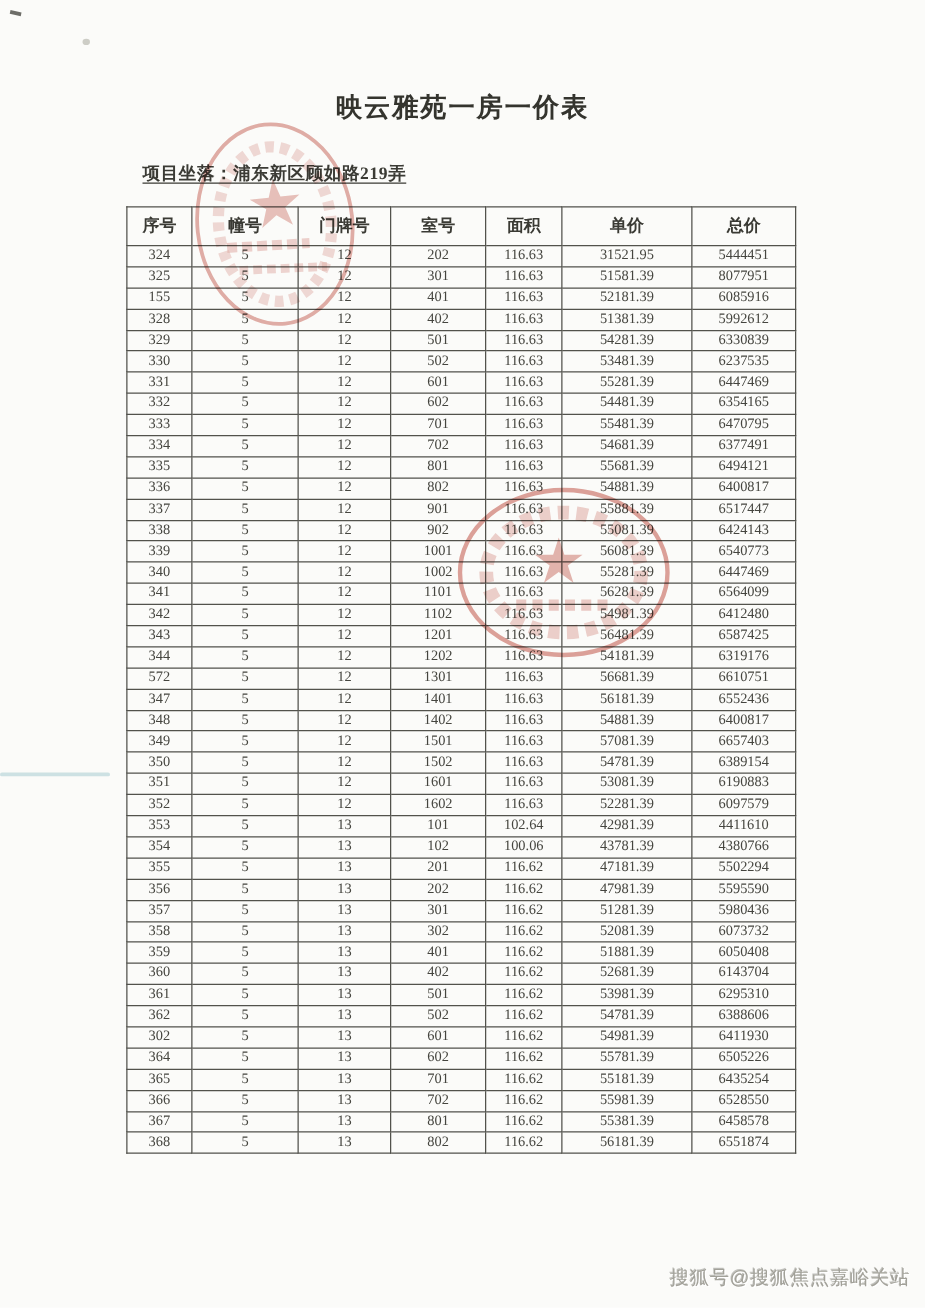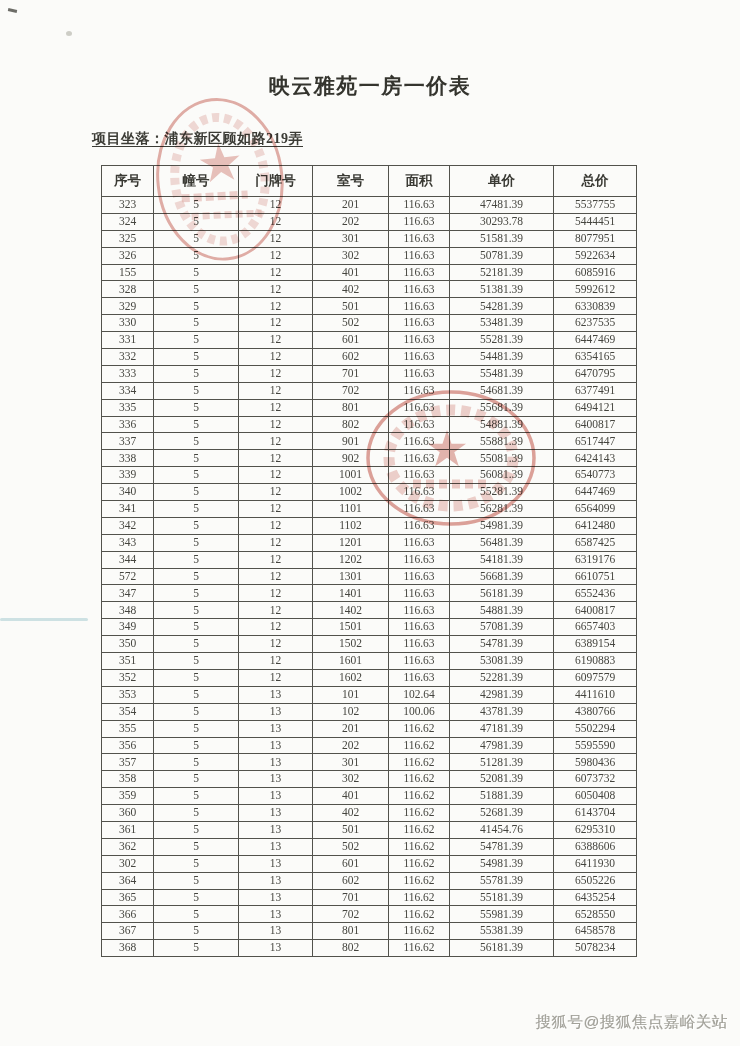--- a/index.html
+++ b/index.html
@@ -17,21 +17,21 @@
     font-family:"Liberation Serif","DejaVu Serif",serif;
     position:relative;overflow:hidden;
   }
   .page{position:absolute;inset:0;}
   .title{
     position:absolute;left:0;right:0;top:72px;margin:0;
     text-align:center;font-size:21px;font-weight:bold;
     letter-spacing:1.5px;color:#34342e;
   }
   .location{
-    position:absolute;left:92px;top:130px;
+    position:absolute;left:114px;top:130px;
     font-size:14px;font-weight:bold;color:#3b3b35;
     text-decoration:underline;text-underline-offset:3px;
     letter-spacing:.5px;
   }
   table.price-table{
     position:absolute;left:101px;top:165px;width:535px;
     border-collapse:collapse;table-layout:fixed;
     color:var(--text);
   }
   .price-table th,.price-table td{
@@ -92,54 +92,36 @@
           <th>幢号</th>
           <th>门牌号</th>
           <th>室号</th>
           <th>面积</th>
           <th>单价</th>
           <th>总价</th>
         </tr>
     </thead>
     <tbody>
         <tr>
-          <td>323</td>
-          <td>5</td>
-          <td>12</td>
-          <td>201</td>
-          <td>116.63</td>
-          <td>47481.39</td>
-          <td>5537755</td>
-        </tr>
-        <tr>
           <td>324</td>
           <td>5</td>
           <td>12</td>
           <td>202</td>
           <td>116.63</td>
-          <td>30293.78</td>
+          <td>31521.95</td>
           <td>5444451</td>
         </tr>
         <tr>
           <td>325</td>
           <td>5</td>
           <td>12</td>
           <td>301</td>
           <td>116.63</td>
           <td>51581.39</td>
           <td>8077951</td>
-        </tr>
-        <tr>
-          <td>326</td>
-          <td>5</td>
-          <td>12</td>
-          <td>302</td>
-          <td>116.63</td>
-          <td>50781.39</td>
-          <td>5922634</td>
         </tr>
         <tr>
           <td>155</td>
           <td>5</td>
           <td>12</td>
           <td>401</td>
           <td>116.63</td>
           <td>52181.39</td>
           <td>6085916</td>
         </tr>
@@ -430,21 +412,21 @@
           <td>116.62</td>
           <td>52681.39</td>
           <td>6143704</td>
         </tr>
         <tr>
           <td>361</td>
           <td>5</td>
           <td>13</td>
           <td>501</td>
           <td>116.62</td>
-          <td>41454.76</td>
+          <td>53981.39</td>
           <td>6295310</td>
         </tr>
         <tr>
           <td>362</td>
           <td>5</td>
           <td>13</td>
           <td>502</td>
           <td>116.62</td>
           <td>54781.39</td>
           <td>6388606</td>
@@ -494,21 +476,21 @@
           <td>55381.39</td>
           <td>6458578</td>
         </tr>
         <tr>
           <td>368</td>
           <td>5</td>
           <td>13</td>
           <td>802</td>
           <td>116.62</td>
           <td>56181.39</td>
-          <td>5078234</td>
+          <td>6551874</td>
         </tr>
       </tbody>
   </table>
 
   <svg class="stamp stamp-top" width="145" height="180" viewBox="0 0 145 180" fill="none">
     <ellipse cx="70" cy="89" rx="62" ry="80" stroke="currentColor" stroke-width="3"></ellipse>
     <ellipse cx="70" cy="89" rx="45" ry="62" stroke="currentColor" stroke-width="9" stroke-dasharray="7 5" opacity="0.45"></ellipse>
     <polygon fill="currentColor" opacity="0.75" transform="translate(72,74) scale(1.05)" points="0,-20 4.49,-6.18 19.02,-6.18 7.27,2.36 11.76,16.18 0,7.64 -11.76,16.18 -7.27,2.36 -19.02,-6.18 -4.49,-6.18"></polygon>
     <line x1="30" y1="104" x2="96" y2="107" stroke="currentColor" stroke-width="8" stroke-dasharray="8 4" opacity="0.55"></line>
     <line x1="38" y1="123" x2="108" y2="127" stroke="currentColor" stroke-width="7" stroke-dasharray="7 4" opacity="0.5"></line>

